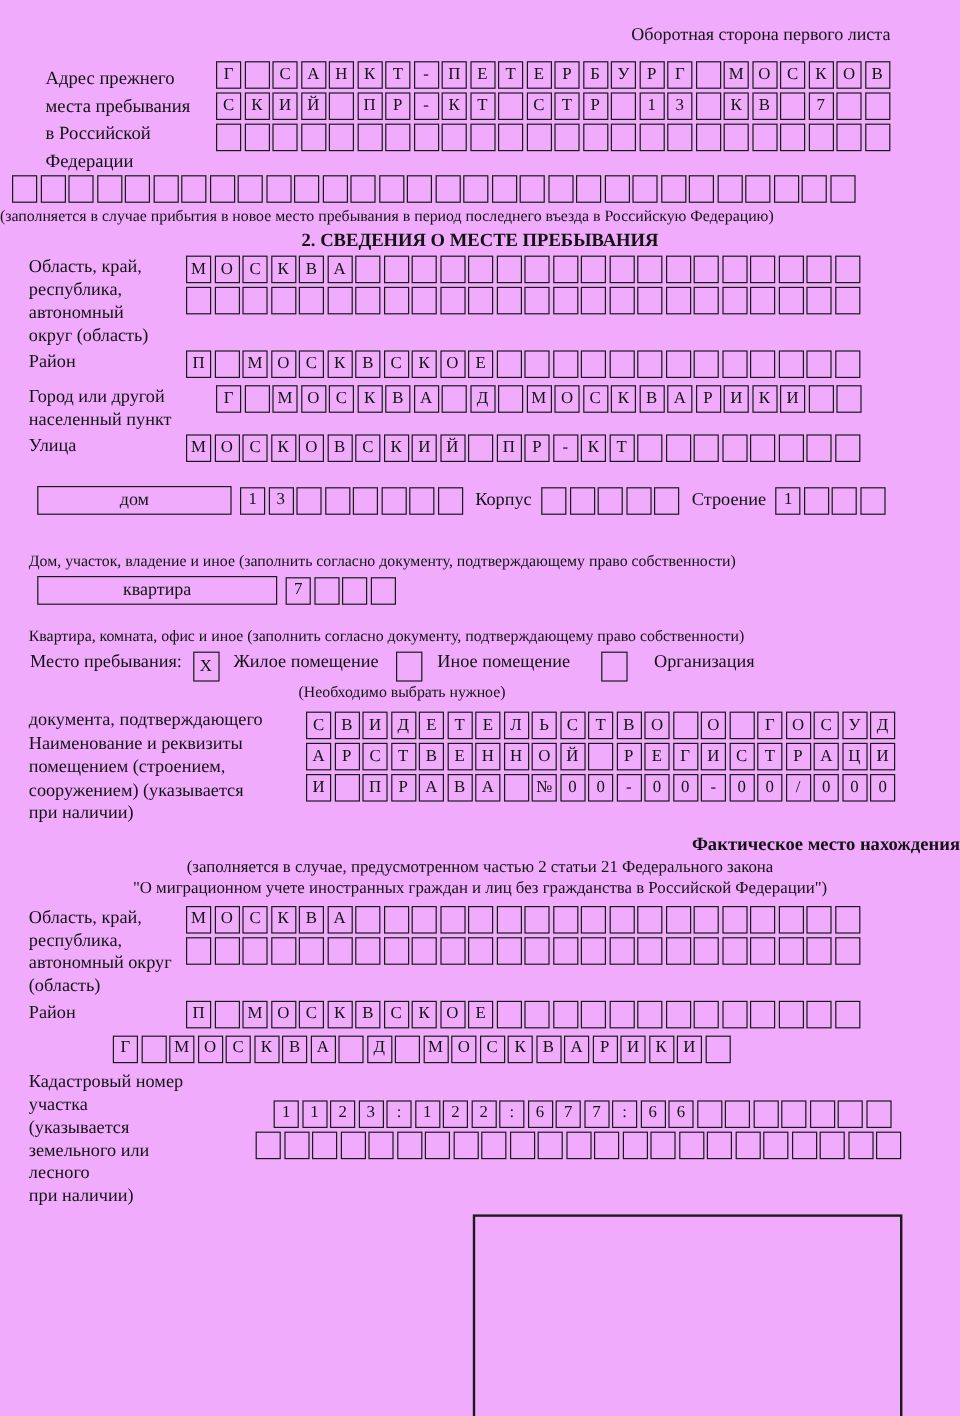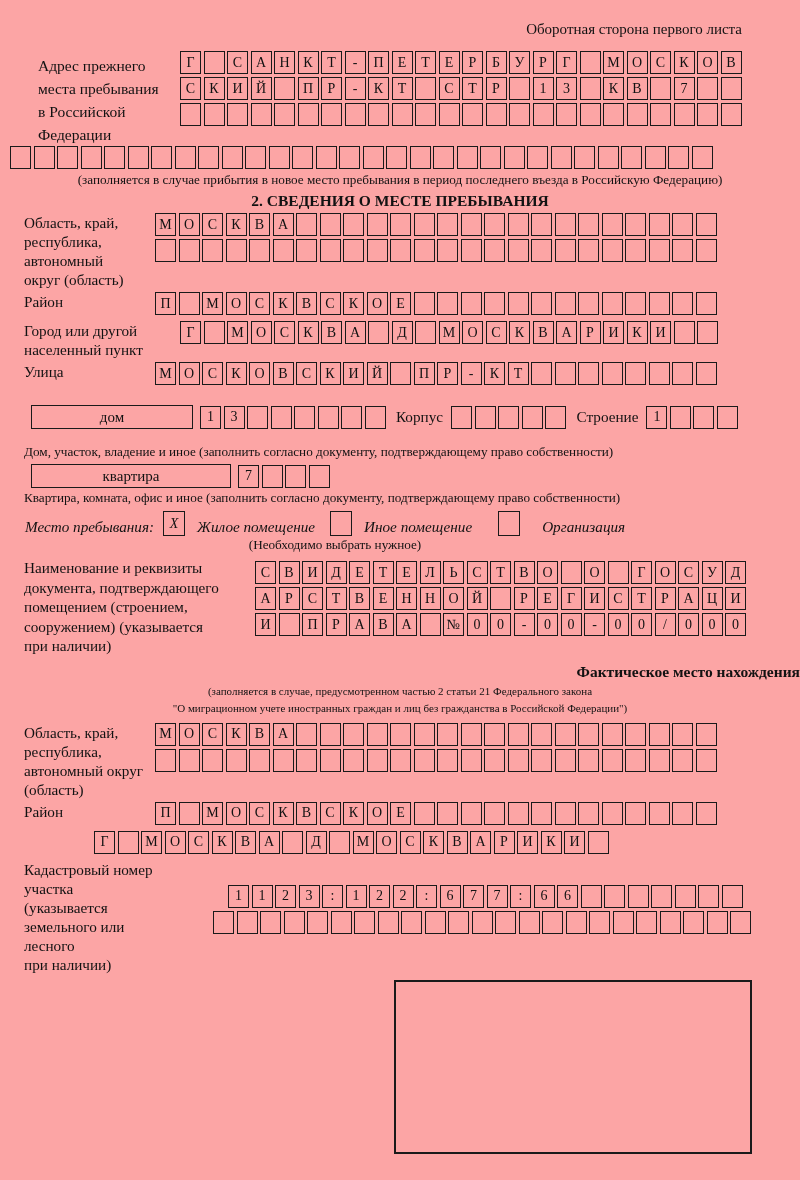--- a/index.html
+++ b/index.html
@@ -1,54 +1,54 @@
 <!DOCTYPE html>
 <html><head>
 <meta charset="utf-8">
 <style>
   html,body{margin:0;padding:0;background:#fff;}
-  .page{position:relative;width:800px;height:1180px;background:#fca5a5;color:#121212;
+  .page{position:relative;width:800px;height:1180px;background:#f0abfc;color:#121212;
         font-family:"Liberation Serif","DejaVu Serif",serif;overflow:hidden;}
   .top-note{padding-top:21px;padding-right:58px;text-align:right;font-size:15px;}
   
   .cr{display:flex;margin-bottom:3px;}
   .cell{flex:none;width:19px;height:21px;border:1.5px solid #1a1a1a;margin-right:2.5px;
         display:flex;align-items:center;justify-content:center;font-size:14px;line-height:1;}
   
   .b1{display:flex;margin-left:38px;margin-top:13px;}
   .b1 .lbl{width:142px;font-size:15.5px;line-height:23px;padding-top:3px;}
   .row4{margin-left:10px;}
-  .cnote{ text-align:center;font-size:13.2px;margin-top:1px;}
+  .cnote{ font-size:13.2px;margin-top:1px;}
   .stitle{text-align:center;font-weight:bold;font-size:15.5px;margin-top:4px;margin-bottom:3px;}
   
   .field{display:flex;margin-left:24px;margin-top:3px;}
   .flabel{flex:none;width:131px;font-size:15.2px;line-height:19px;}
   .flabel.wide{width:231px;line-height:19.5px;}
   .gap6{margin-top:3px;}
   .ind25{margin-left:25px;}
   .ind70{margin-left:70px;}
   .ind73{margin-left:73px;}
   .ind58{margin-left:58px;}
   
   .domrow{display:flex;align-items:center;margin-left:31px;margin-top:4px;}
   .wbox{flex:none;border:1.6px solid #1a1a1a;height:22px;display:flex;align-items:center;
         justify-content:center;font-size:15px;}
   .wbox.dom{width:160px;margin-right:7px;}
   .wbox.kv{width:198px;margin-right:7px;}
   .inl{font-size:15.2px;margin:16px 8px;}
-  .lnote{margin-left:24px;font-size:13.2px;margin-top:2px;}
+  .lnote{margin-left:24px;font-size:13.2px;margin-top:18px;}
   
-  .chkrow{display:flex;align-items:flex-end;margin-left:25px;margin-top:5px;font-size:15.2px;font-style:italic;}
+  .chkrow{display:flex;align-items:flex-start;margin-left:25px;margin-top:5px;font-size:15.2px;}
   .chk{flex:none;width:20px;height:23px;border:1.6px solid #1a1a1a;display:flex;align-items:center;
        justify-content:center;font-size:14px;margin:0 12px 0 9px;}
   .opt2{margin-right:6px;}
   .subnote{font-size:13.2px;margin-left:150px;width:370px;text-align:center;margin-top:1px;}
   
   .ftitle{text-align:right;font-weight:bold;font-size:15.5px;margin-top:7px;margin-bottom:2px;}
-  .fnotes{text-align:center;font-size:11px;line-height:17.5px;}
+  .fnotes{text-align:center;font-size:14px;line-height:17.5px;}
   .cad-rows{margin-top:25px;}
   
   .stamp{margin-left:394px;margin-top:6px;width:354px;height:170px;border:2px solid #1a1a1a;}
 </style>
 </head>
 <body>
 
 <div class="page">
 
   <div class="top-note">Оборотная сторона первого листа</div>
@@ -379,22 +379,22 @@
     <span class="opt2">Жилое помещение</span>
     <span class="chk"></span>
     <span class="opt2">Иное помещение</span>
     <span class="chk" style="margin-left:20px;margin-right:22px"></span>
     <span>Организация</span>
   </div>
   <div class="subnote">(Необходимо выбрать нужное)</div>
 
   <div class="field" style="margin-top:5px">
     <div class="flabel wide">
+        <div>документа, подтверждающего</div>
         <div>Наименование и реквизиты</div>
-        <div>документа, подтверждающего</div>
         <div>помещением (строением,</div>
         <div>сооружением) (указывается</div>
         <div>при наличии)</div>
       </div>
     <div>
       <div class="cr gap6">
           <div class="cell">С</div>
           <div class="cell">В</div>
           <div class="cell">И</div>
           <div class="cell">Д</div>

